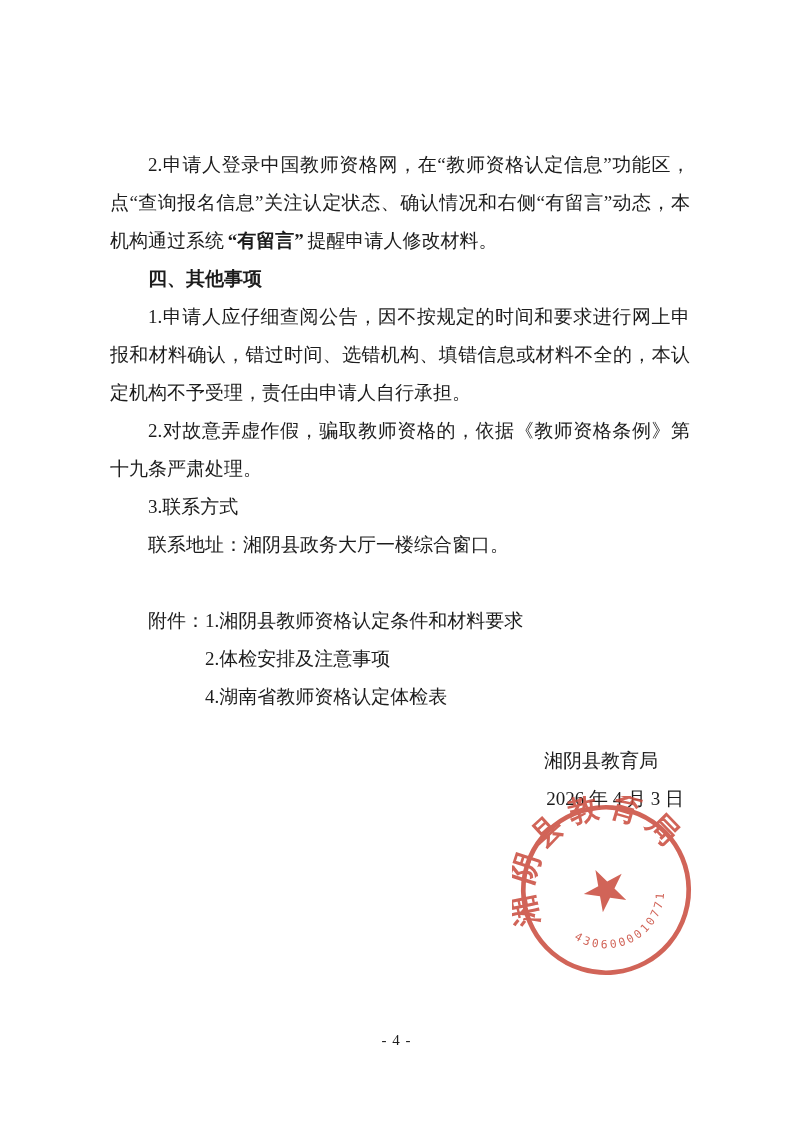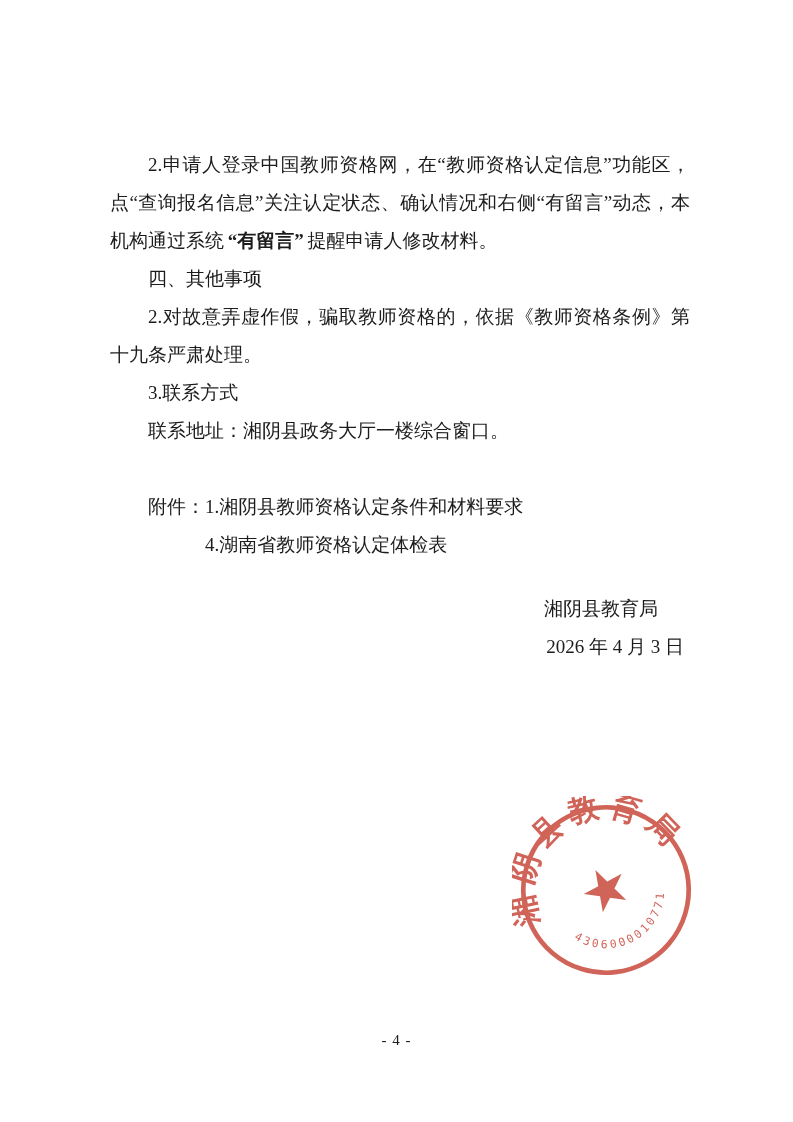--- a/index.html
+++ b/index.html
@@ -17,21 +17,21 @@
   .content {
     position: absolute;
     left: 110px;
     top: 146px;
     width: 580px;
     font-size: 19px;
     line-height: 38px;
     text-align: justify;
   }
   .para { text-indent: 2em; }
-  .heading { font-weight: normal; }
+  .heading { font-weight: bold; }
   .bold-inline { font-weight: bold; margin: 0 0.2em; }
   .phone-line { text-indent: 2em; }
   .phone2 { margin-left: 72px; }
   .attachments { margin-top: 38px; }
   .att-first { text-indent: 2em; margin-top: 20px; }
   .att-rest { text-indent: 0; padding-left: 5em; }
   .signature { margin-top: 26px; text-align: right; text-indent: 0; }
   .sig-org { padding-right: 32px; }
   .sig-date { padding-right: 6px; }
   .seal {
@@ -57,30 +57,32 @@
 
 <div class="page">
 
   <div class="content">
 
     <p class="para"><span>2.申请人登录中国教师资格网，在“教师资格认定信息”功能区，点“查询报名信息”关注认定状态、确认情况和右侧“有留言”动态，本机构通过系统</span><span class="bold-inline">“有留言”</span><span>提醒申请人修改材料。</span></p>
 
 
     <p class="para heading">四、其他事项</p>
 
+    <p class="para">1.申请人应仔细查阅公告，因不按规定的时间和要求进行网上申报和材料确认，错过时间、选错机构、填错信息或材料不全的，本认定机构不予受理，责任由申请人自行承担。</p>
 
     <p class="para">2.对故意弄虚作假，骗取教师资格的，依据《教师资格条例》第十九条严肃处理。</p>
 
     <p class="para">3.联系方式</p>
 
 
     <p class="para">联系地址：湘阴县政务大厅一楼综合窗口。</p>
 
     <div class="attachments">
       <p class="att-first">附件：1.湘阴县教师资格认定条件和材料要求</p>
+      <p class="att-rest">2.体检安排及注意事项</p>
       <p class="att-rest">4.湖南省教师资格认定体检表</p>
     </div>
 
     <div class="signature">
       <p class="sig-org">湘阴县教育局</p>
       <p class="sig-date">2026 年 4 月 3 日</p>
     </div>
 
   </div>
 

